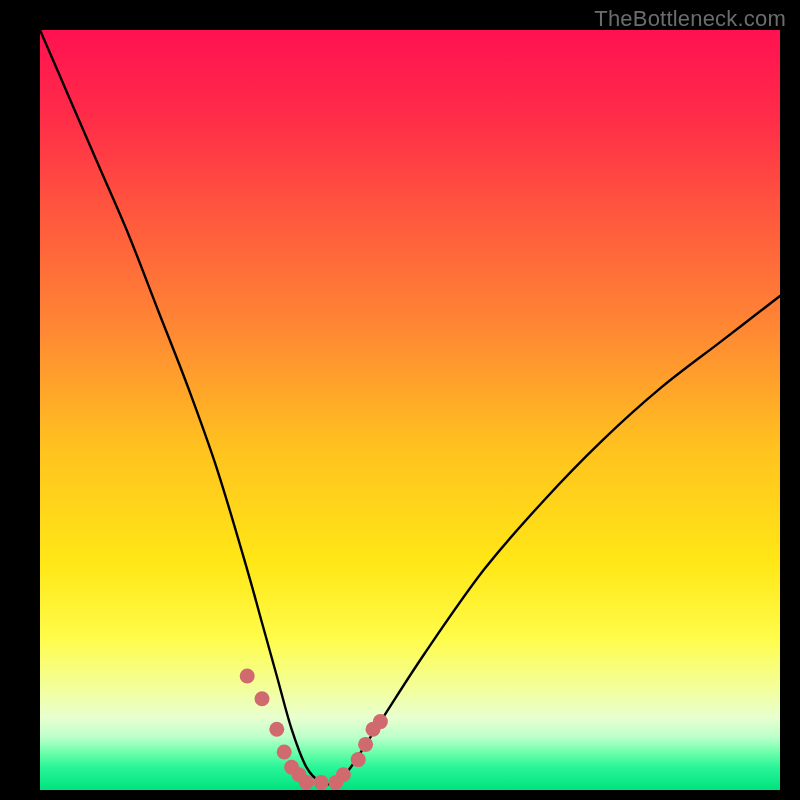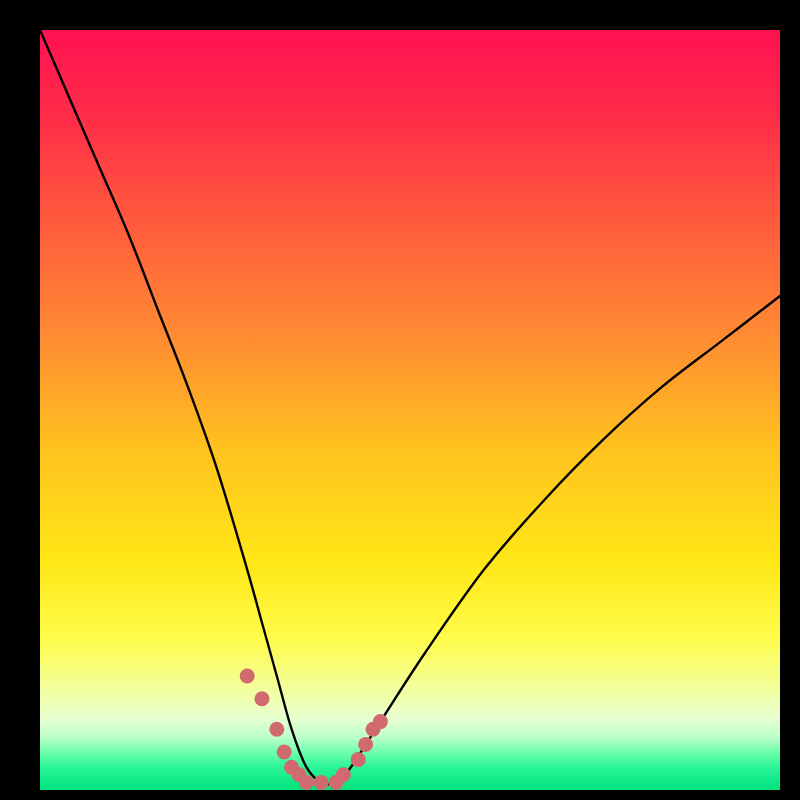--- a/index.html
+++ b/index.html
@@ -36,20 +36,21 @@
     display: block;
     width: 100%;
     height: 100%;
   }
 </style>
 </head>
 <body>
 
 <div class="chart-frame">
 
+  <div class="watermark">TheBottleneck.com</div>
 
   <div class="plot-area">
     <svg class="plot-svg" viewBox="0 0 740 760" preserveAspectRatio="none">
       <defs>
         <linearGradient id="bg-grad" x1="0" y1="0" x2="0" y2="1">
             <stop offset="0%" stop-color="#ff1151"></stop>
             <stop offset="12%" stop-color="#ff2e48"></stop>
             <stop offset="25%" stop-color="#ff5a3d"></stop>
             <stop offset="40%" stop-color="#ff8a33"></stop>
             <stop offset="55.00000000000001%" stop-color="#ffc21f"></stop>

